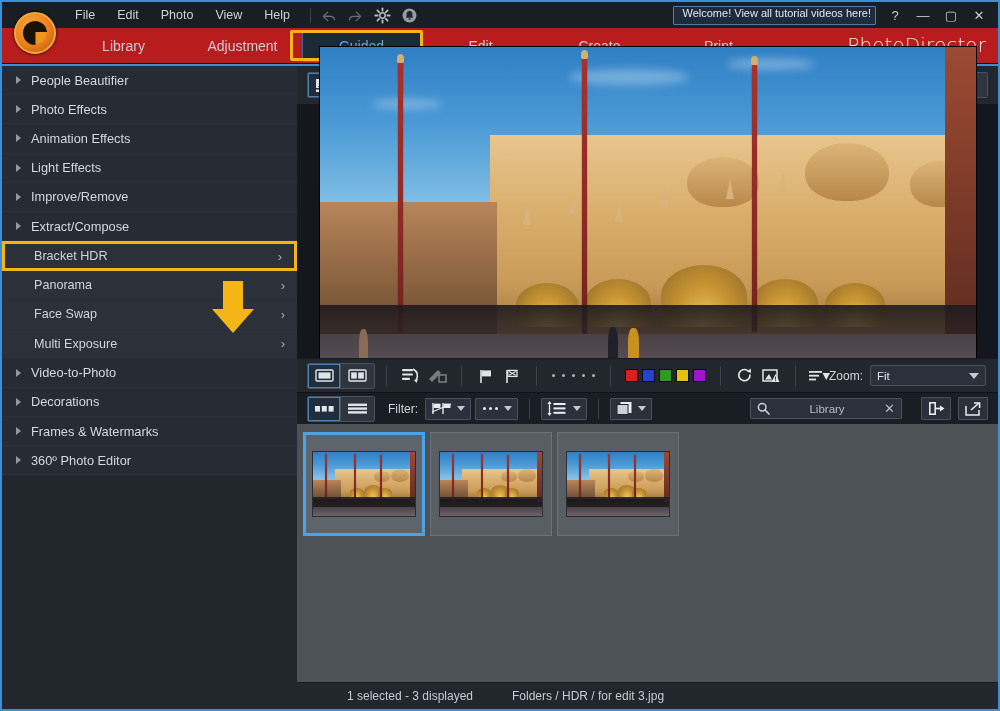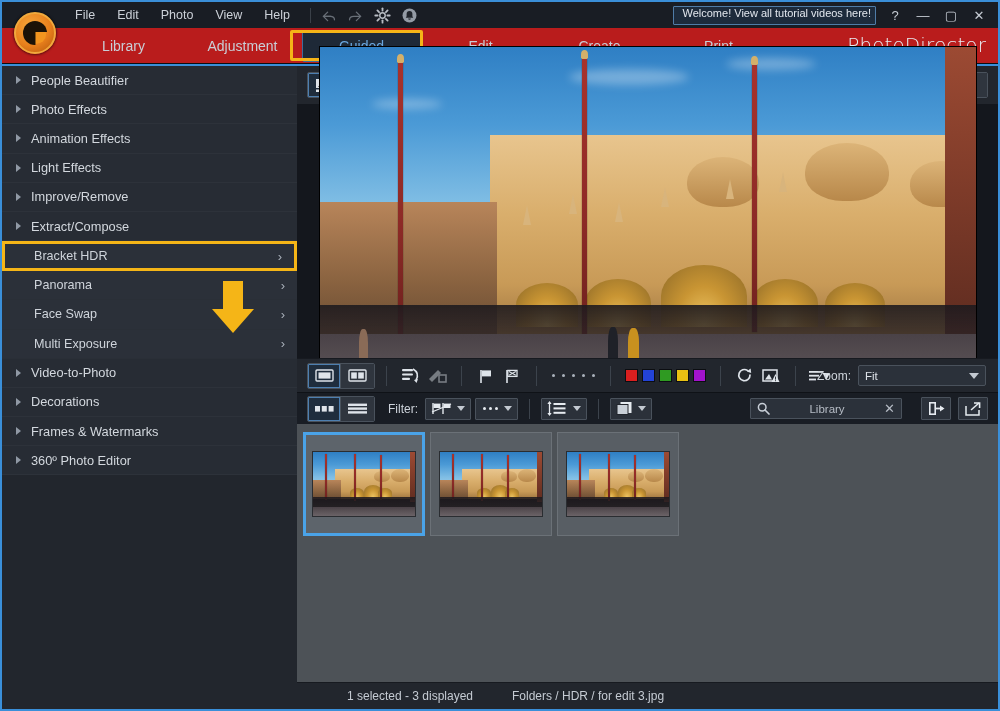--- a/index.html
+++ b/index.html
@@ -277,21 +277,21 @@
     justify-content: center; cursor: default;
   }
   .ico-btn.dim { opacity: .45; }
   .rating-dots { display: flex; align-items: center; gap: 7px; padding: 0 4px; }
   .rdot { width: 3px; height: 3px; border-radius: 50%; background: #aab1bb; }
   .color-chips { display: flex; gap: 4px; padding: 0 3px; }
   .chip { width: 13px; height: 13px; border: 1px solid #0c0e12; }
   .zoom-wrap { position: absolute; right: 12px; display: flex; align-items: center; gap: 7px; }
   .zoom-label { font-size: 12px; color: #cdd3da; }
   .zoom-select {
-    width: 128px; height: 21px; background: #2b313a;
+    width: 116px; height: 21px; background: #2b313a;
     border: 1px solid #4a525c; border-radius: 2px;
     display: flex; align-items: center; padding: 0 6px;
     font-size: 11.5px; color: #dde2e8; position: relative; cursor: default;
   }
   .zoom-select .cv {
     position: absolute; right: 6px; width: 0; height: 0;
     border-left: 5px solid transparent; border-right: 5px solid transparent;
     border-top: 6px solid #c3c9d1;
   }
 

